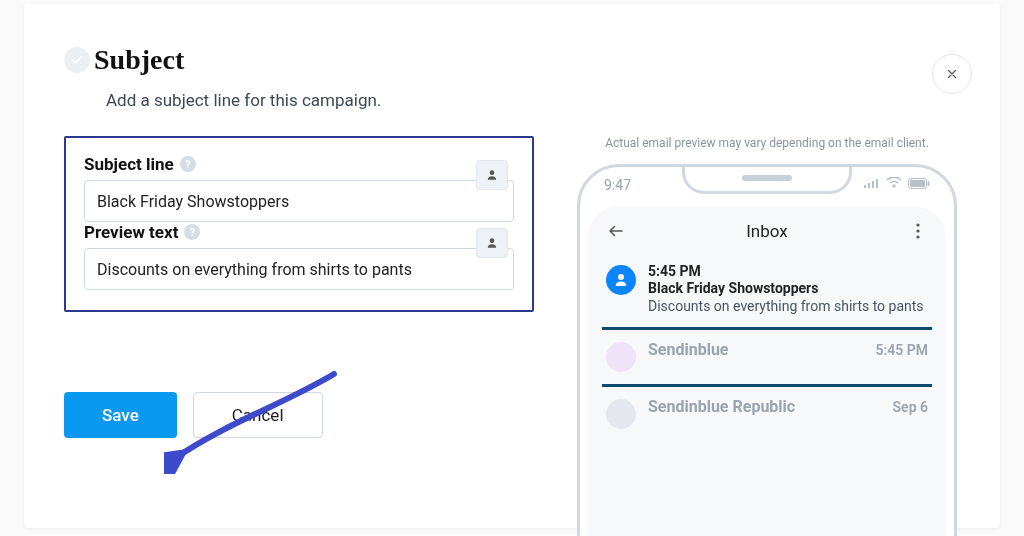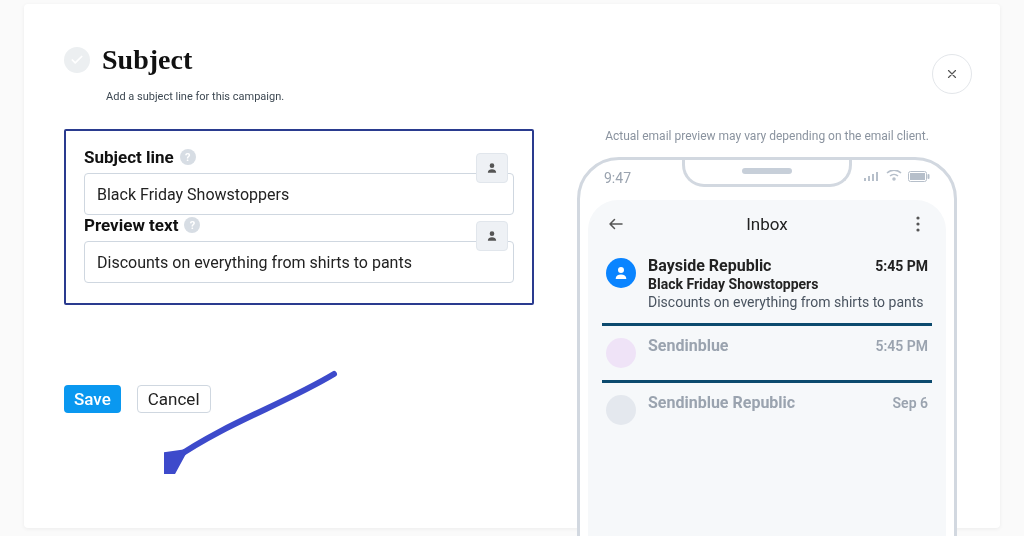--- a/index.html
+++ b/index.html
@@ -1,36 +1,36 @@
 <!DOCTYPE html>
 <html><head>
 <meta charset="utf-8">
 <style>
   *{box-sizing:border-box;margin:0;padding:0;font-family:-apple-system,BlinkMacSystemFont,"Segoe UI",Roboto,Arial,sans-serif}
   body{width:1024px;height:536px;background:#fafafa;position:relative;overflow:hidden}
   .card{position:absolute;left:24px;top:4px;width:976px;height:524px;background:#fff;border-radius:4px;box-shadow:0 1px 4px rgba(0,0,0,.06);padding:40px 40px 30px 40px}
   .close{position:absolute;right:28px;top:50px;width:40px;height:40px;border:1px solid #e3e6ea;border-radius:50%;display:flex;align-items:center;justify-content:center;cursor:pointer;background:#fff}
   .close svg{width:14px;height:14px}
-  .header{display:flex;align-items:center;gap:12px}
+  .header{display:flex;align-items:center;gap:4px}
   .check{width:26px;height:26px;border-radius:50%;background:#eceff1;display:flex;align-items:center;justify-content:center}
   .check svg{width:14px;height:14px;fill:#fff}
   h1{font-family:Georgia,"Times New Roman",serif;font-size:28px;font-weight:700;color:#111}
-  .sub{margin:14px 0 6px 42px;font-size:11px;color:#3d4852}
+  .sub{margin:14px 0 6px 42px;font-size:17px;color:#3d4852}
   .layout{display:flex;gap:40px;margin-top:26px}
   .left{width:470px}
   .formbox{border:2px solid #2a3b8f;border-radius:2px;padding:16px 18px 20px 18px}
   .lbl{display:flex;align-items:center;gap:6px;font-weight:700;font-size:17px;color:#111;margin-bottom:6px}
   .help{width:16px;height:16px;border-radius:50%;background:#d7dde4;display:inline-flex;align-items:center;justify-content:center;color:#fff;font-size:11px;font-weight:700}
   .field{position:relative;}
   .field:last-child{margin-bottom:0}
   .inp{width:100%;height:42px;border:1px solid #cfd7e0;border-radius:4px;padding:0 50px 0 12px;font-size:16px;color:#222;outline:none}
   .person{position:absolute;right:6px;top:6px;width:32px;height:30px;background:#eef1f5;border-radius:4px;display:flex;align-items:center;justify-content:center;border:1px solid #e1e6ec}
   .person svg{width:14px;height:14px;fill:#555}
   .btns{margin-top:80px;display:flex;gap:16px}
-  .btn{height:28px;padding:0 10px;font-size:17px;border-radius:4px;cursor:pointer;display:flex;align-items:center;justify-content:center}
+  .btn{height:46px;padding:0 38px;font-size:17px;border-radius:4px;cursor:pointer;display:flex;align-items:center;justify-content:center}
   .save{background:#0a98f0;color:#fff;border:none;font-weight:500}
   .cancel{background:#fff;color:#222;border:1px solid #cfd7e0}
   .arrow{position:absolute;left:140px;top:360px;pointer-events:none}
   .right{flex:1;display:flex;flex-direction:column;align-items:center;padding-top:0px}
   .note{font-size:12px;color:#8a939f;margin-bottom:14px;text-align:center}
   .phone{width:380px;height:420px;border:3px solid #d2d8e0;border-radius:42px;background:#fff;position:relative;overflow:hidden}
   .notch{position:absolute;top:-3px;left:50%;transform:translateX(-50%);width:170px;height:30px;background:#fff;border:3px solid #d2d8e0;border-top:none;border-radius:0 0 22px 22px;display:flex;align-items:center;justify-content:center}
   .pill{width:50px;height:6px;background:#c7cfd9;border-radius:3px}
   .statusbar{display:flex;justify-content:space-between;align-items:flex-start;padding:10px 24px 0 24px;height:36px;font-size:14px;color:#9aa3af}
   .icons{display:flex;gap:6px;align-items:center}
@@ -164,21 +164,20 @@
           <div class="list">
 
             <div class="row">
               <div class="avatar av-blue">
                 <svg viewBox="0 0 24 24">
                     <path d="M12 12a4 4 0 100-8 4 4 0 000 8zm0 2c-4 0-7 2-7 5v1h14v-1c0-3-3-5-7-5z"></path>
                   </svg>
               </div>
               <div class="rtxt">
                 <div class="line1">
-                  <span class="sender">Bayside Republic</span>
                   <span class="time">5:45 PM</span>
                 </div>
                 <div class="subj">Black Friday Showstoppers</div>
                 <div class="prev">Discounts on everything from shirts to pants</div>
               </div>
             </div>
 
             <div class="row faded">
               <div class="avatar av-purple"></div>
               <div class="rtxt">

